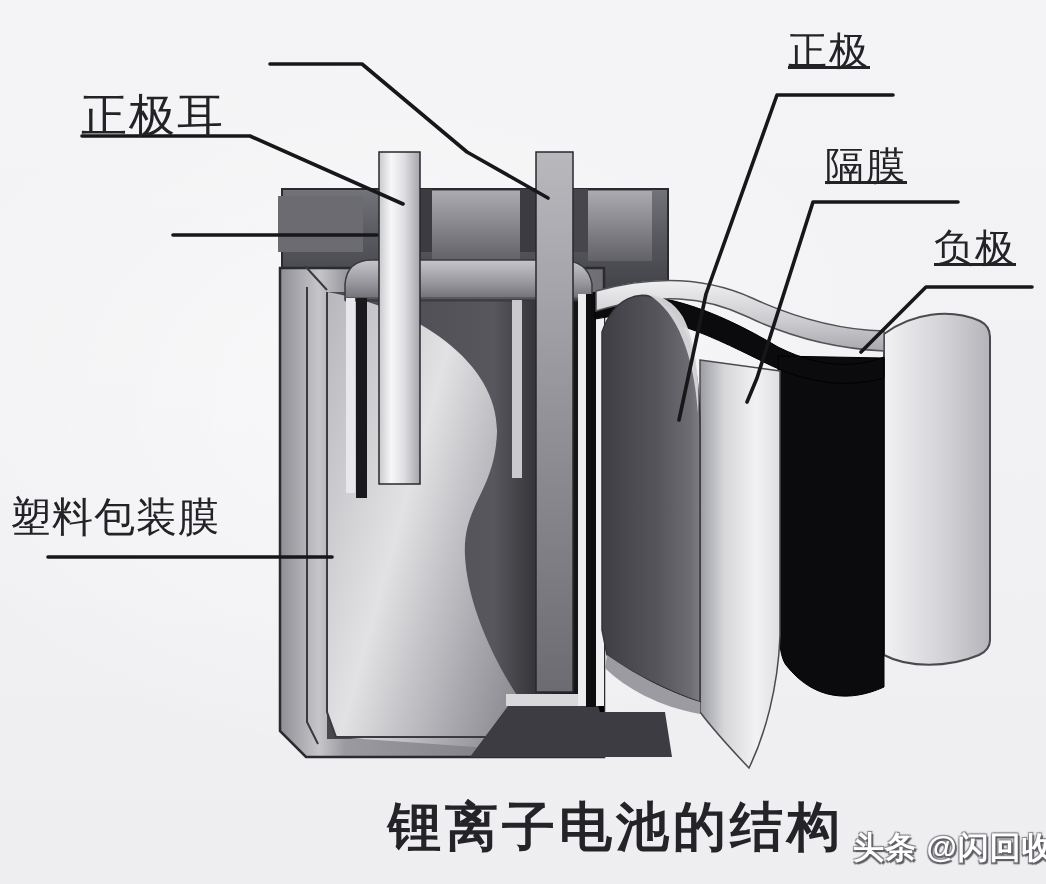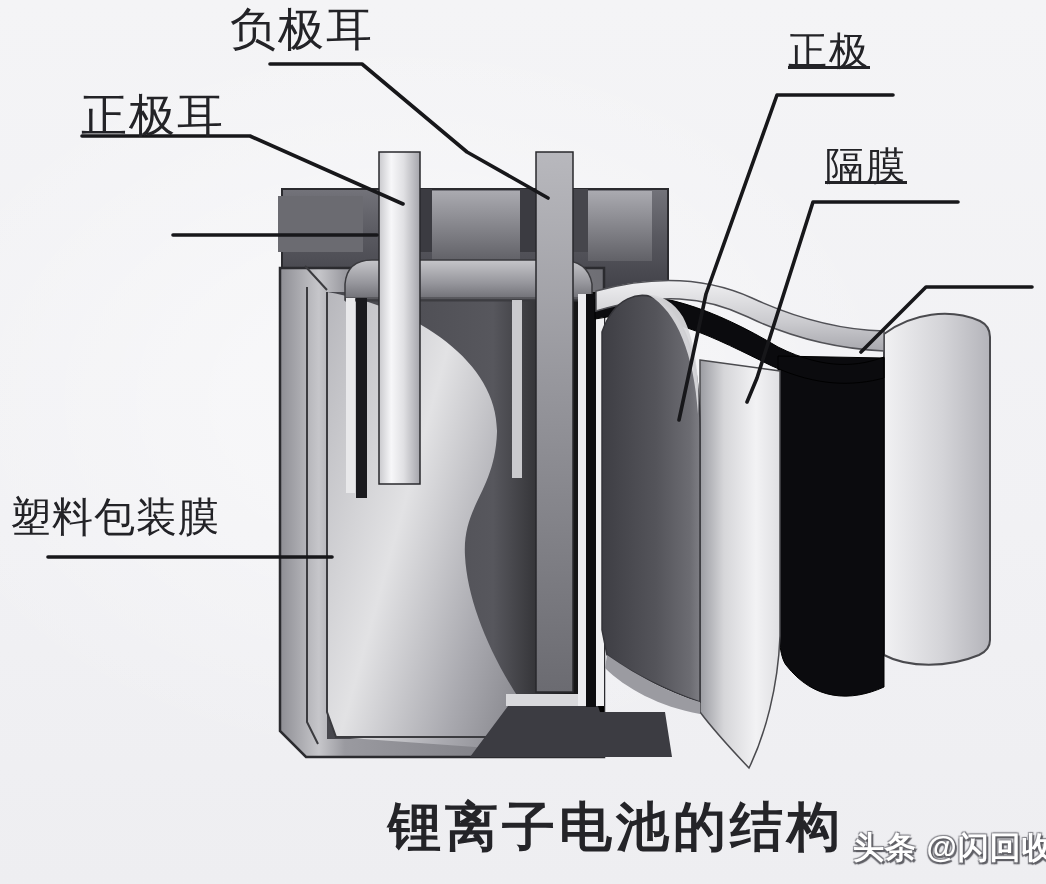--- a/index.html
+++ b/index.html
@@ -189,21 +189,21 @@
       <polyline points="270,64 362,64 467,152 548,198"></polyline>
       <polyline points="82,136 250,136 403,204"></polyline>
       <polyline points="173,235 377,235"></polyline>
       <polyline points="48,557 332,557"></polyline>
       <polyline points="893,95 777,95 706,294 679,420"></polyline>
       <polyline points="958,202 813,202 757,378 747,402"></polyline>
       <polyline points="1032,287 926,287 861,352"></polyline>
     </g>
   </svg>
 
-  <div class="label" style="left:230px;top:6px;">负极耳</div>
   <div class="label" style="left:81px;top:92px;">正极耳</div>
   <div class="label film" style="left:10px;top:496px;">塑料包装膜</div>
   <div class="label small" style="left:788px;top:31px;">正极</div>
   <div class="label small" style="left:825px;top:146px;">隔膜</div>
+  <div class="label small" style="left:934px;top:228px;">负极</div>
 
   <div class="title">锂离子电池的结构</div>
   <div class="watermark">头条 @闪回收</div>
 </div>
 
 </body></html>

